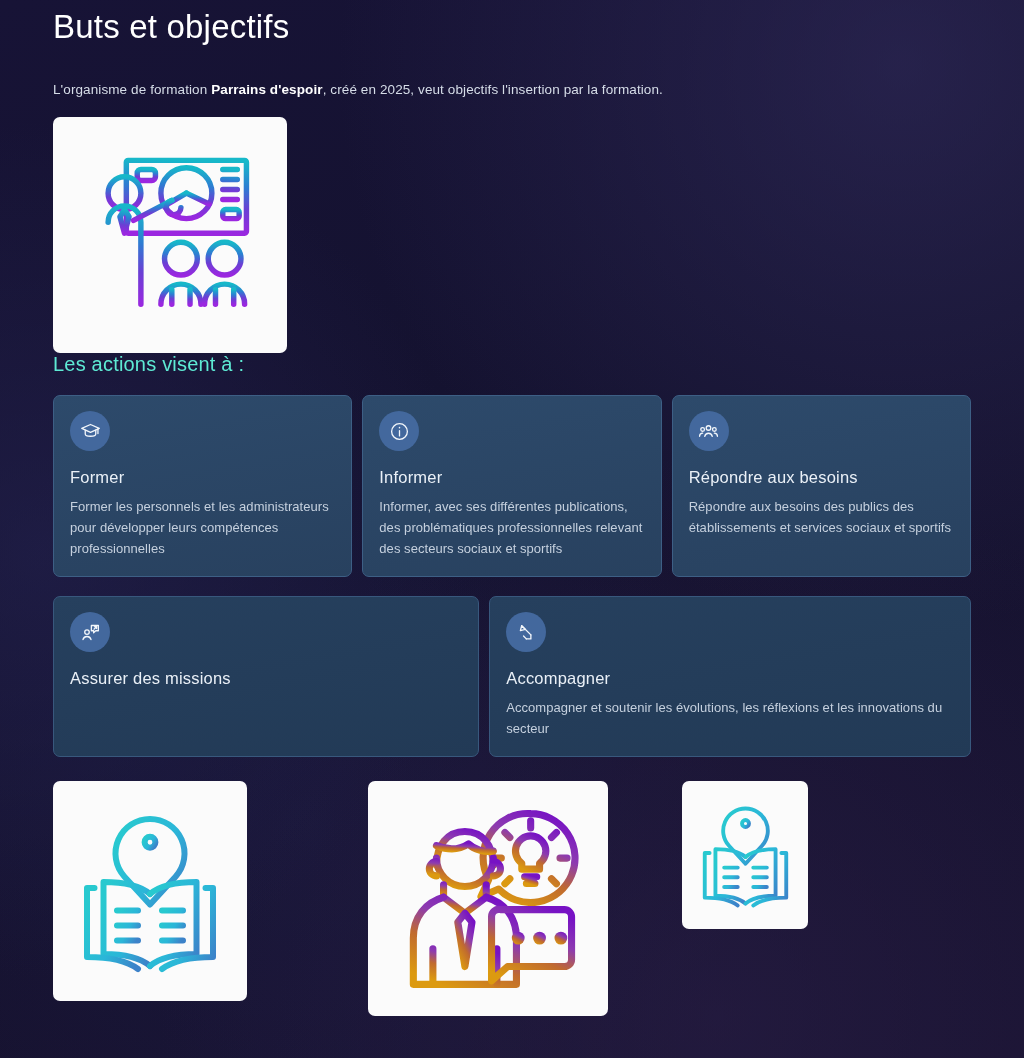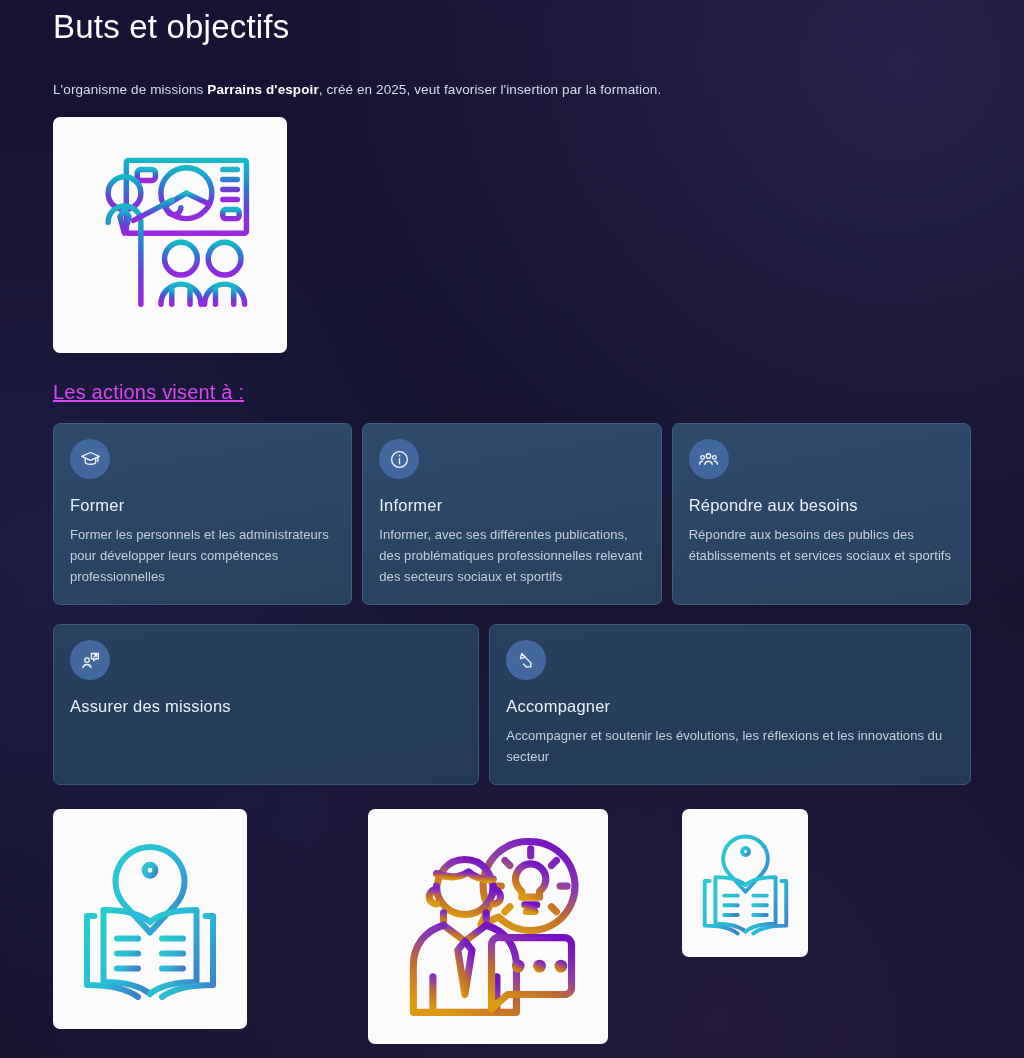--- a/index.html
+++ b/index.html
@@ -54,26 +54,24 @@
     justify-content: center;
     overflow: hidden;
   }
   .illus svg { display: block; }
 
   .illus-hero { width: 234px; height: 236px; margin-top: 17px; }
   .illus-hero svg { width: 182px; height: 182px; }
 
   
   .subhead {
-    margin-top: 28px;
     font-size: 20px;
     font-weight: 400;
-    color: #d946ef;
+    color: #5eead4;
     letter-spacing: 0.2px;
-    text-decoration: underline;
   }
 
   
   .card-row { display: flex; gap: 10px; margin-top: 19px; }
 
   .card {
     background: linear-gradient(170deg, #2d4a6b 0%, #28415f 100%);
     border: 1px solid #3d5f85;
     border-radius: 7px;
     padding: 15px 16px 17px 16px;
@@ -125,21 +123,21 @@
   .g3 { left: 629px; width: 126px; height: 148px; }
   .g3 svg { width: 97px; height: 112px; }
 </style>
 </head>
 <body>
 
 <div class="page">
 
   <h1 class="page-title">Buts et objectifs</h1>
 
-  <p class="intro"><span>L'organisme de missions </span><b>Parrains d'espoir</b><span>, créé en 2025, veut favoriser l'insertion par la formation.</span></p>
+  <p class="intro"><span>L'organisme de formation </span><b>Parrains d'espoir</b><span>, créé en 2025, veut objectifs l'insertion par la formation.</span></p>
 
   <div class="illus illus-hero">
     <svg viewBox="0 0 100 100">
       <defs>
         <linearGradient id="gHero" x1="0.5" y1="0" x2="0.45" y2="1">
           <stop offset="0" stop-color="#17b8c9"></stop>
           <stop offset="0.35" stop-color="#2d7dd2"></stop>
           <stop offset="0.65" stop-color="#6a3fd4"></stop>
           <stop offset="1" stop-color="#9b27e0"></stop>
         </linearGradient>

